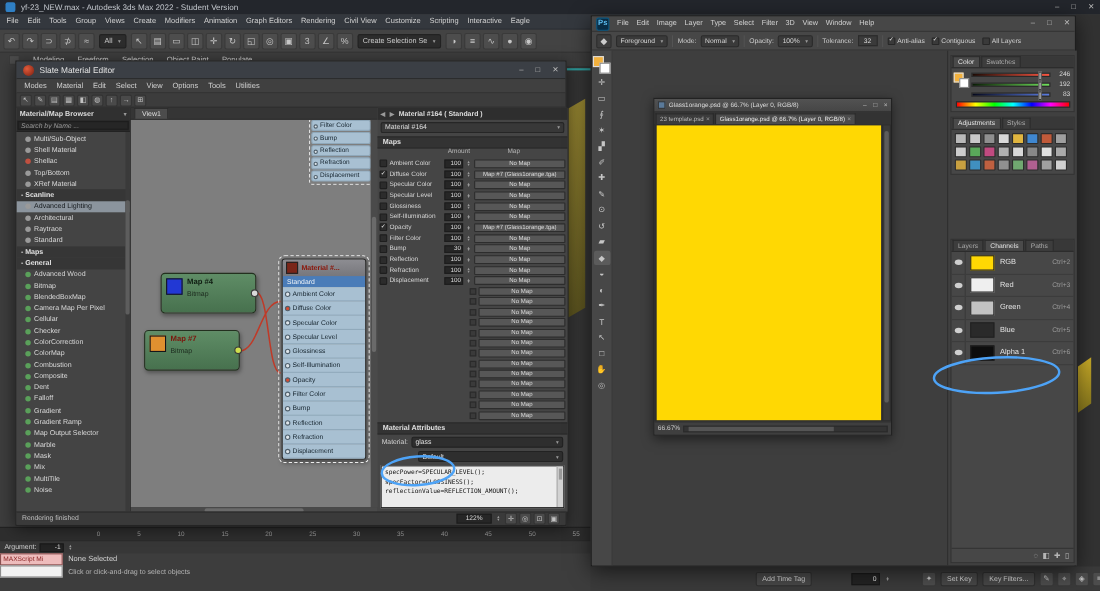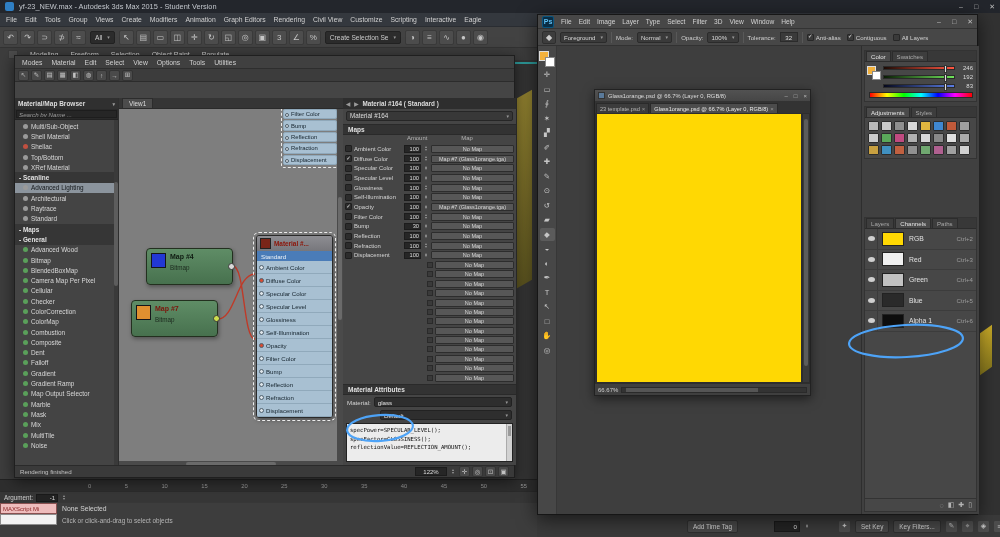--- a/index.html
+++ b/index.html
@@ -186,21 +186,21 @@
 .panel-foot{height:13px;border-top:1px solid #333;display:flex;align-items:center;justify-content:flex-end;gap:4px;padding:0 4px;flex:none}
 .fico{font-size:7px;color:#b5b5b5}
 
 .anno{fill:none;stroke-width:2.2;stroke-linecap:round}
 </style>
 </head>
 <body>
 
 <div class="max-titlebar abs">
   <span class="max-appicon"></span>
-  <span class="ttext">yf-23_NEW.max - Autodesk 3ds Max 2015 - Student Version</span>
+  <span class="ttext">yf-23_NEW.max - Autodesk 3ds Max 2022 - Student Version</span>
   <div class="winbtns">
 
   <span class="wbtn">–</span>
       <span class="wbtn">□</span>
       <span class="wbtn">✕</span>
     </div>
 </div>
 
 <div class="max-menubar abs">
 
@@ -315,20 +315,30 @@
   <div class="flex g3" style="margin-left:auto">
 
   <span class="tico sm">✎</span>
       <span class="tico sm">⌖</span>
       <span class="tico sm">◈</span>
       <span class="tico sm">≡</span>
     </div>
 </div>
 
 <div class="win abs" style="left:14px;top:55px;width:501px;height:423px">
+  <div class="s-title">
+    <span class="s-ticon"></span>
+    <span class="s-ttext">Slate Material Editor</span>
+    <div class="winbtns">
+
+    <span class="wbtn">–</span>
+        <span class="wbtn">□</span>
+        <span class="wbtn">✕</span>
+      </div>
+  </div>
   <div class="s-menubar">
 
   <span class="smenu">Modes</span>
       <span class="smenu">Material</span>
       <span class="smenu">Edit</span>
       <span class="smenu">Select</span>
       <span class="smenu">View</span>
       <span class="smenu">Options</span>
       <span class="smenu">Tools</span>
       <span class="smenu">Utilities</span>

